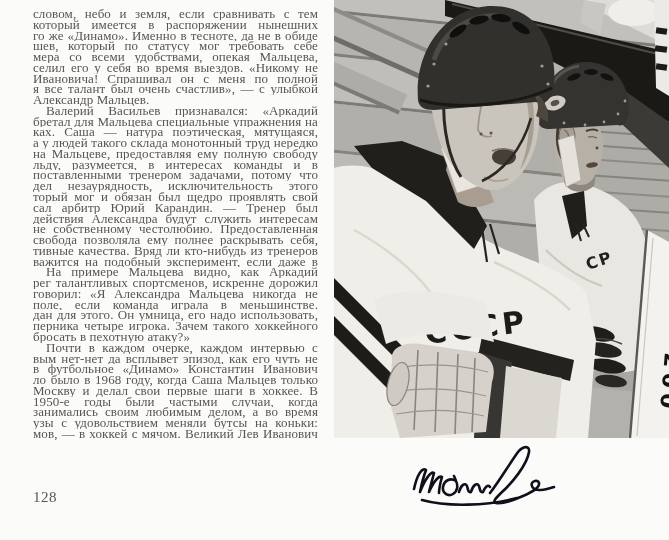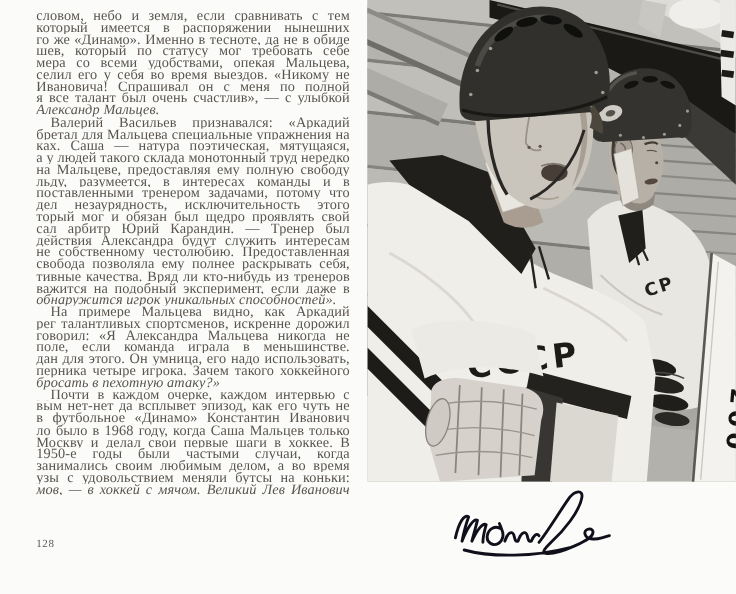--- a/index.html
+++ b/index.html
@@ -11,25 +11,25 @@
   .spread { position:absolute; inset:0; }
   .text-col {
     position:absolute; left:33px; top:9px; width:285px;
     color:#59544e; font-size:13px;
   }
   .line {
     line-height:10.77px; height:10.77px; overflow:hidden;
     text-align:justify; text-align-last:justify;
     letter-spacing:0.1px;
   }
-  .line.last { text-align-last:left;font-style:italic; }
+  .line.last { text-align-last:left; }
   .line.indent { text-indent:13px; }
   .pagenum {
     position:absolute; left:33px; top:489px;
-    font-size:10px; color:#5a554f; letter-spacing:0.5px;
+    font-size:15px; color:#5a554f; letter-spacing:0.5px;
   }
   .photo-page { position:absolute; left:334px; top:0; width:335px; height:540px; }
   svg.photo { position:absolute; left:0; top:0; display:block; }
   svg.signature { position:absolute; left:68px; top:443px; display:block; }
 </style>
 </head>
 <body>
 
 <div class="spread">
 
@@ -52,21 +52,20 @@
         <div class="line">льду, разумеется, в интересах команды и в соответствии с</div>
         <div class="line">поставленными тренером задачами, потому что тренер ви-</div>
         <div class="line">дел незаурядность, исключительность этого спортсмена, ко-</div>
         <div class="line">торый мог и обязан был щедро проявлять свой талант, — пи-</div>
         <div class="line">сал арбитр Юрий Карандин. — Тренер был убежден, что все</div>
         <div class="line">действия Александра будут служить интересам команды, а</div>
         <div class="line">не собственному честолюбию. Предоставленная хоккеисту</div>
         <div class="line">свобода позволяла ему полнее раскрывать себя, свои спор-</div>
         <div class="line">тивные качества. Вряд ли кто-нибудь из тренеров сейчас от-</div>
         <div class="line">важится на подобный эксперимент, если даже в его команде</div>
-        <div class="line last">обнаружится игрок уникальных способностей».</div>
         <div class="line indent">На примере Мальцева видно, как Аркадий Иванович бе-</div>
         <div class="line">рег талантливых спортсменов, искренне дорожил ими. Он</div>
         <div class="line">говорил: «Я Александра Мальцева никогда не выпускал на</div>
         <div class="line">поле, если команда играла в меньшинстве. Мальцев не соз-</div>
         <div class="line">дан для этого. Он умница, его надо использовать, когда у со-</div>
         <div class="line">перника четыре игрока. Зачем такого хоккейного „генерала“</div>
         <div class="line last">бросать в пехотную атаку?»</div>
         <div class="line indent">Почти в каждом очерке, каждом интервью с Мальце-</div>
         <div class="line">вым нет-нет да всплывет эпизод, как его чуть не переманил</div>
         <div class="line">в футбольное «Динамо» Константин Иванович Бесков. Де-</div>

